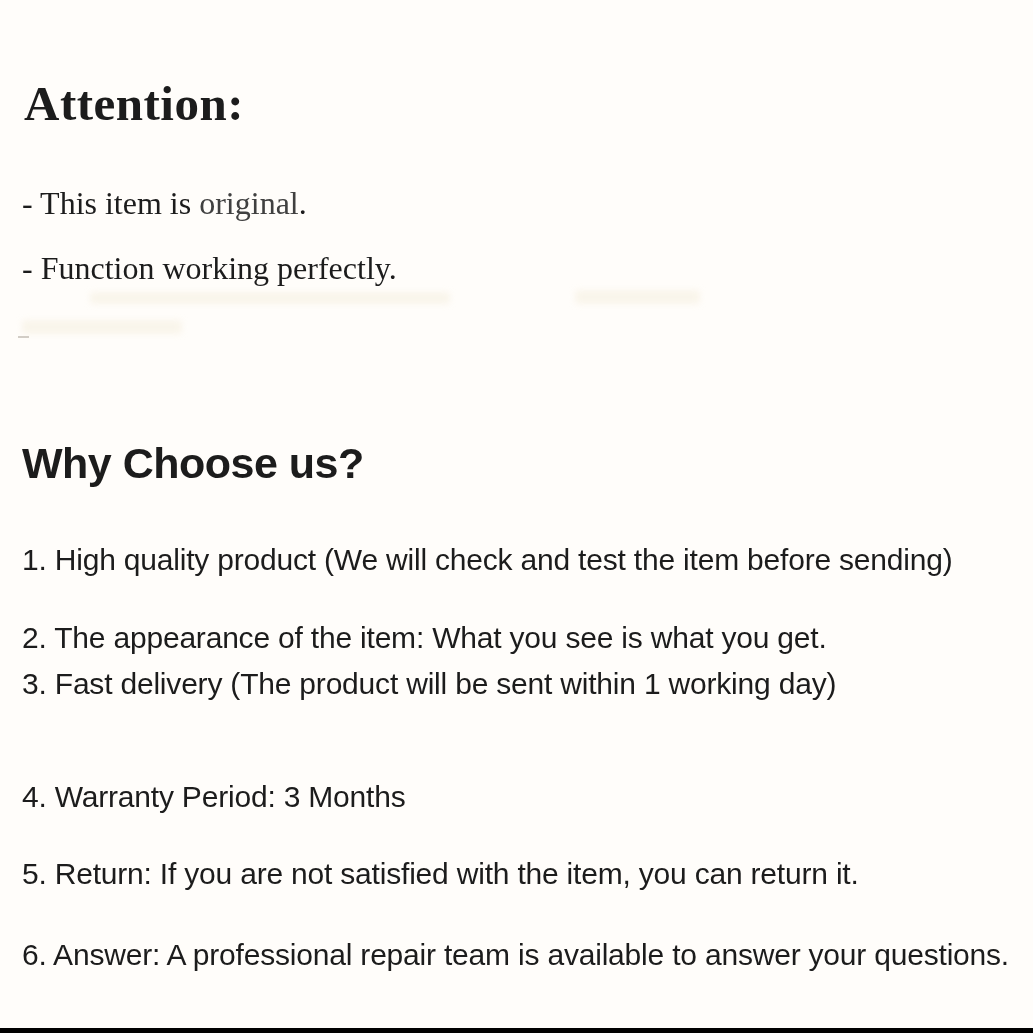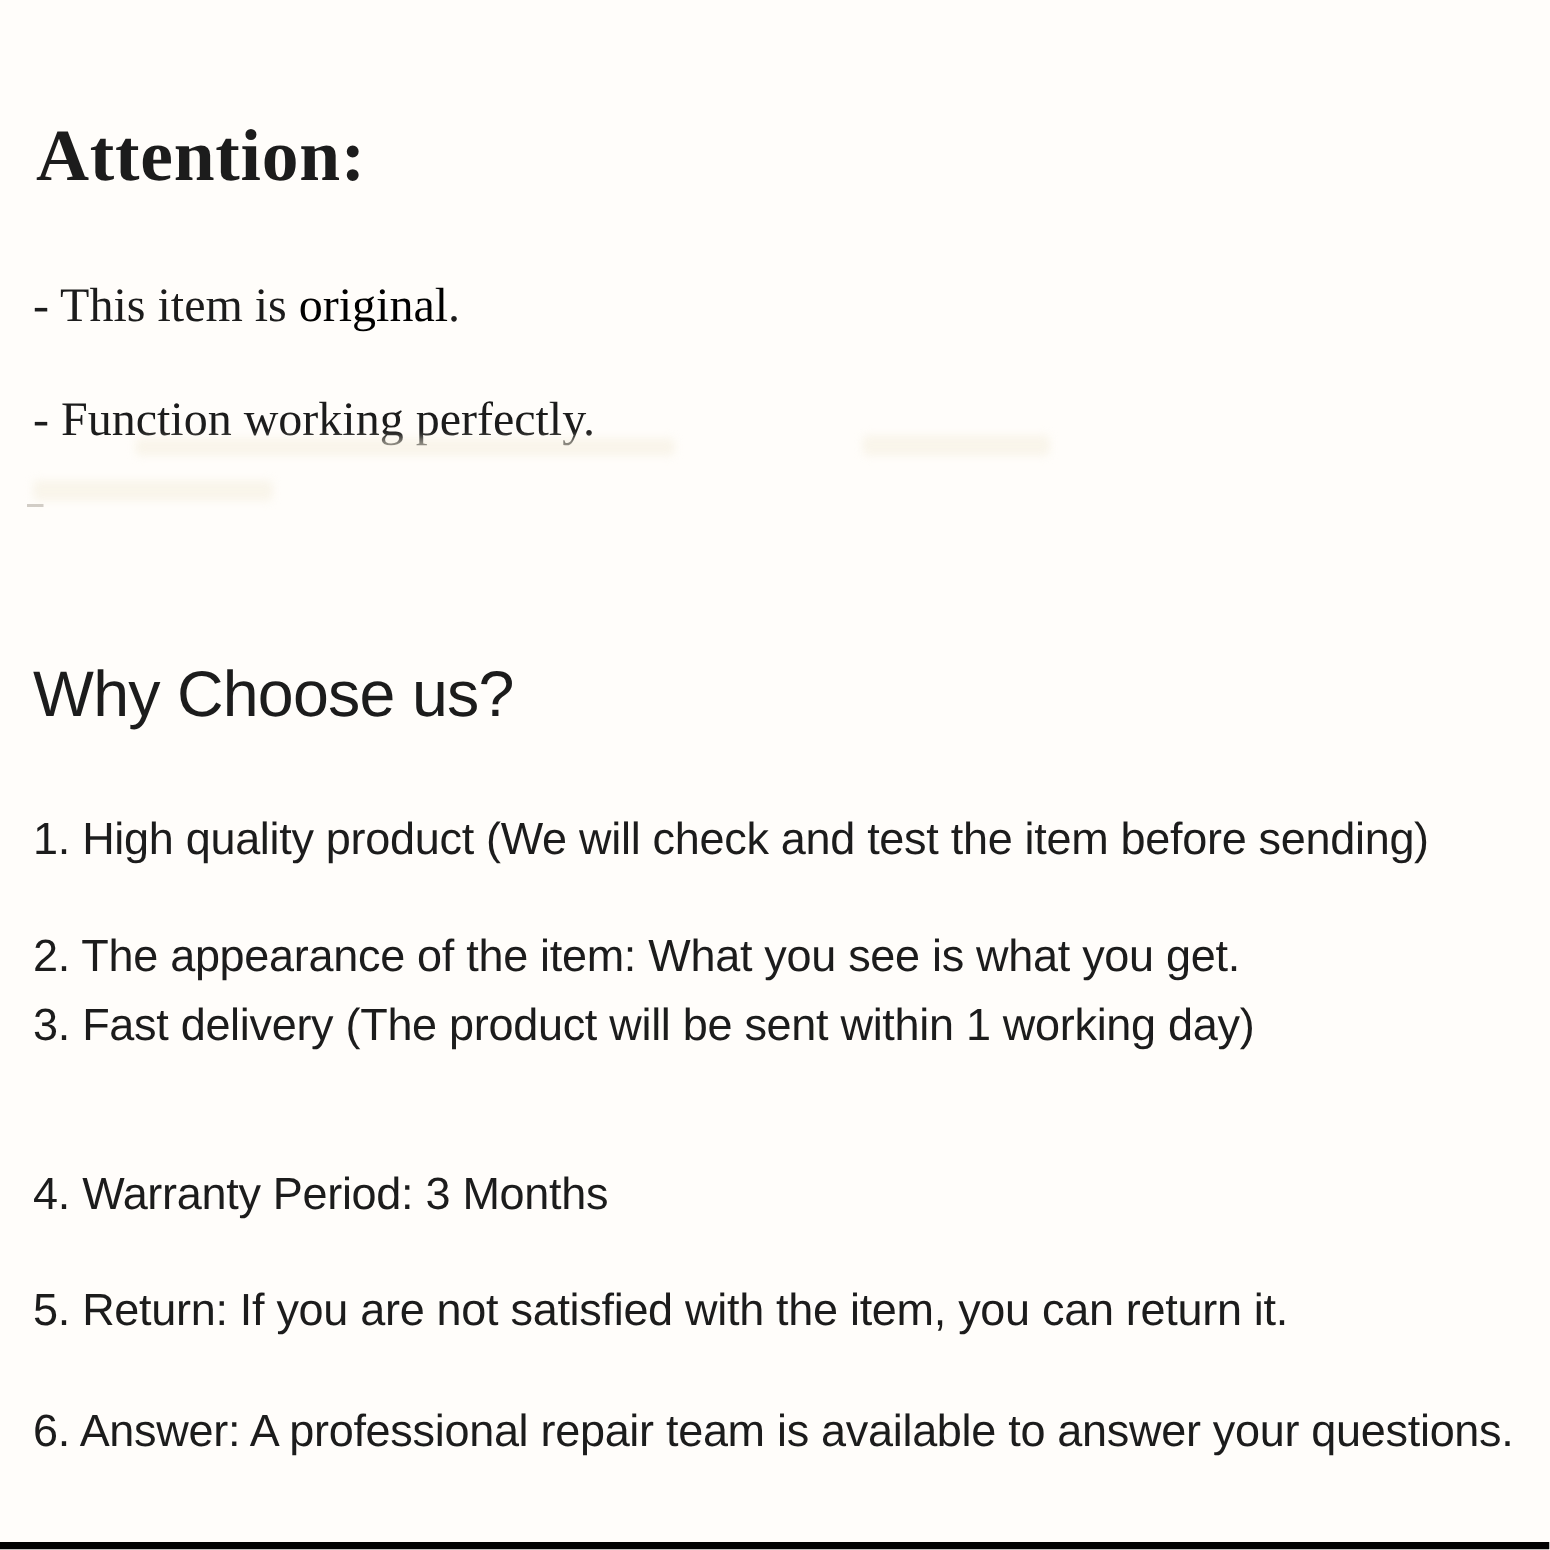--- a/index.html
+++ b/index.html
@@ -29,22 +29,22 @@
     white-space: nowrap;
   }
   .serif-line {
     left: 22px;
     font-family: "Liberation Serif", serif;
     font-size: 32px;
     line-height: 1.2;
     white-space: nowrap;
   }
   #attention-point-1 { top: 152px; }
-  #attention-point-2 { top: 228px; text-align: center; }
-  .highlight { color: #000000; }
+  #attention-point-2 { top: 217px; text-align: center; }
+  .highlight { color: #404040; }
 
   
   .ghost {
     position: absolute;
     background: #f5efdf;
     filter: blur(3px);
     opacity: 0.55;
     border-radius: 3px;
   }
   #ghost-1 { left: 90px;  top: 292px; width: 360px; height: 12px; }
@@ -54,21 +54,21 @@
     position: absolute;
     left: 18px; top: 336px; width: 11px; height: 2px;
     background: #cdc8c0; opacity: 0.9;
   }
 
   
   #why-heading {
     left: 22px;
     top: 403px;
     font-size: 43px;
-    font-weight: normal;
+    font-weight: bold;
     letter-spacing: -0.5px;
     white-space: nowrap;
   }
   .why-item {
     left: 22px;
     font-size: 30px;
     line-height: 38px;
     letter-spacing: -0.2px;
     white-space: nowrap;
   }

